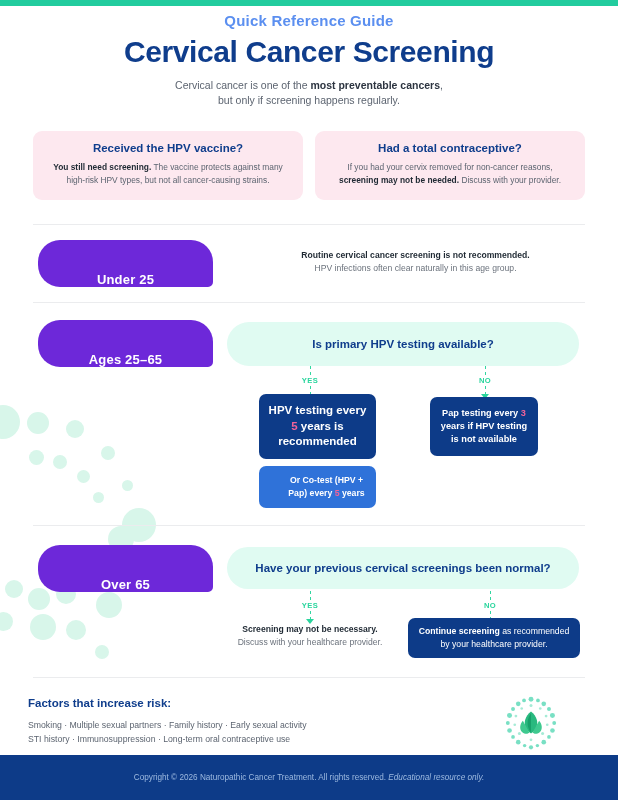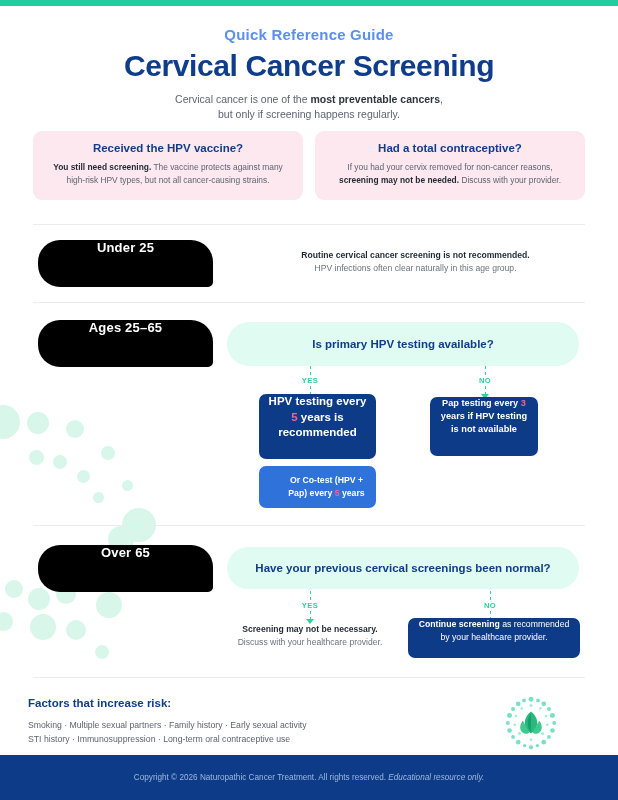--- a/index.html
+++ b/index.html
@@ -43,21 +43,21 @@
   }
   .bubble {
     position: absolute;
     border-radius: 50%;
     background: #d8f6ea;
   }
 
   
   .header {
     position: absolute;
-    top: 26px; left: 0;
+    top: 12px; left: 0;
     width: 618px;
     text-align: center;
     z-index: 3;
   }
   .kicker {
     font-size: 15px;
     font-weight: bold;
     color: #5b8ff0;
     letter-spacing: 0.2px;
   }
@@ -112,27 +112,27 @@
     left: 33px;
     width: 552px;
     height: 1px;
     background: #ebecee;
     z-index: 1;
   }
 
   
   .age-pill {
     position: absolute;
-    background: #000000;
+    background: #6d28d9;
     border-radius: 22px 22px 5px 22px;
     color: #ffffff;
     font-size: 13px;
     font-weight: bold;
     display: flex;
-    align-items: flex-start;
+    align-items: flex-end;
     justify-content: center;
     z-index: 3;
     letter-spacing: 0.2px;
   }
 
   
   .u25-note {
     position: absolute;
     z-index: 3;
     text-align: center;
@@ -185,20 +185,21 @@
     margin-top: -1px;
   }
 
   
   .navy-box {
     position: absolute;
     background: #0d3b88;
     border-radius: 7px;
     color: #ffffff;
     display: flex;
+    align-items: center;
     justify-content: center;
     text-align: center;
     z-index: 3;
   }
   .blue-box {
     position: absolute;
     background: #2f72d9;
     border-radius: 7px;
     color: #ffffff;
     display: flex;

